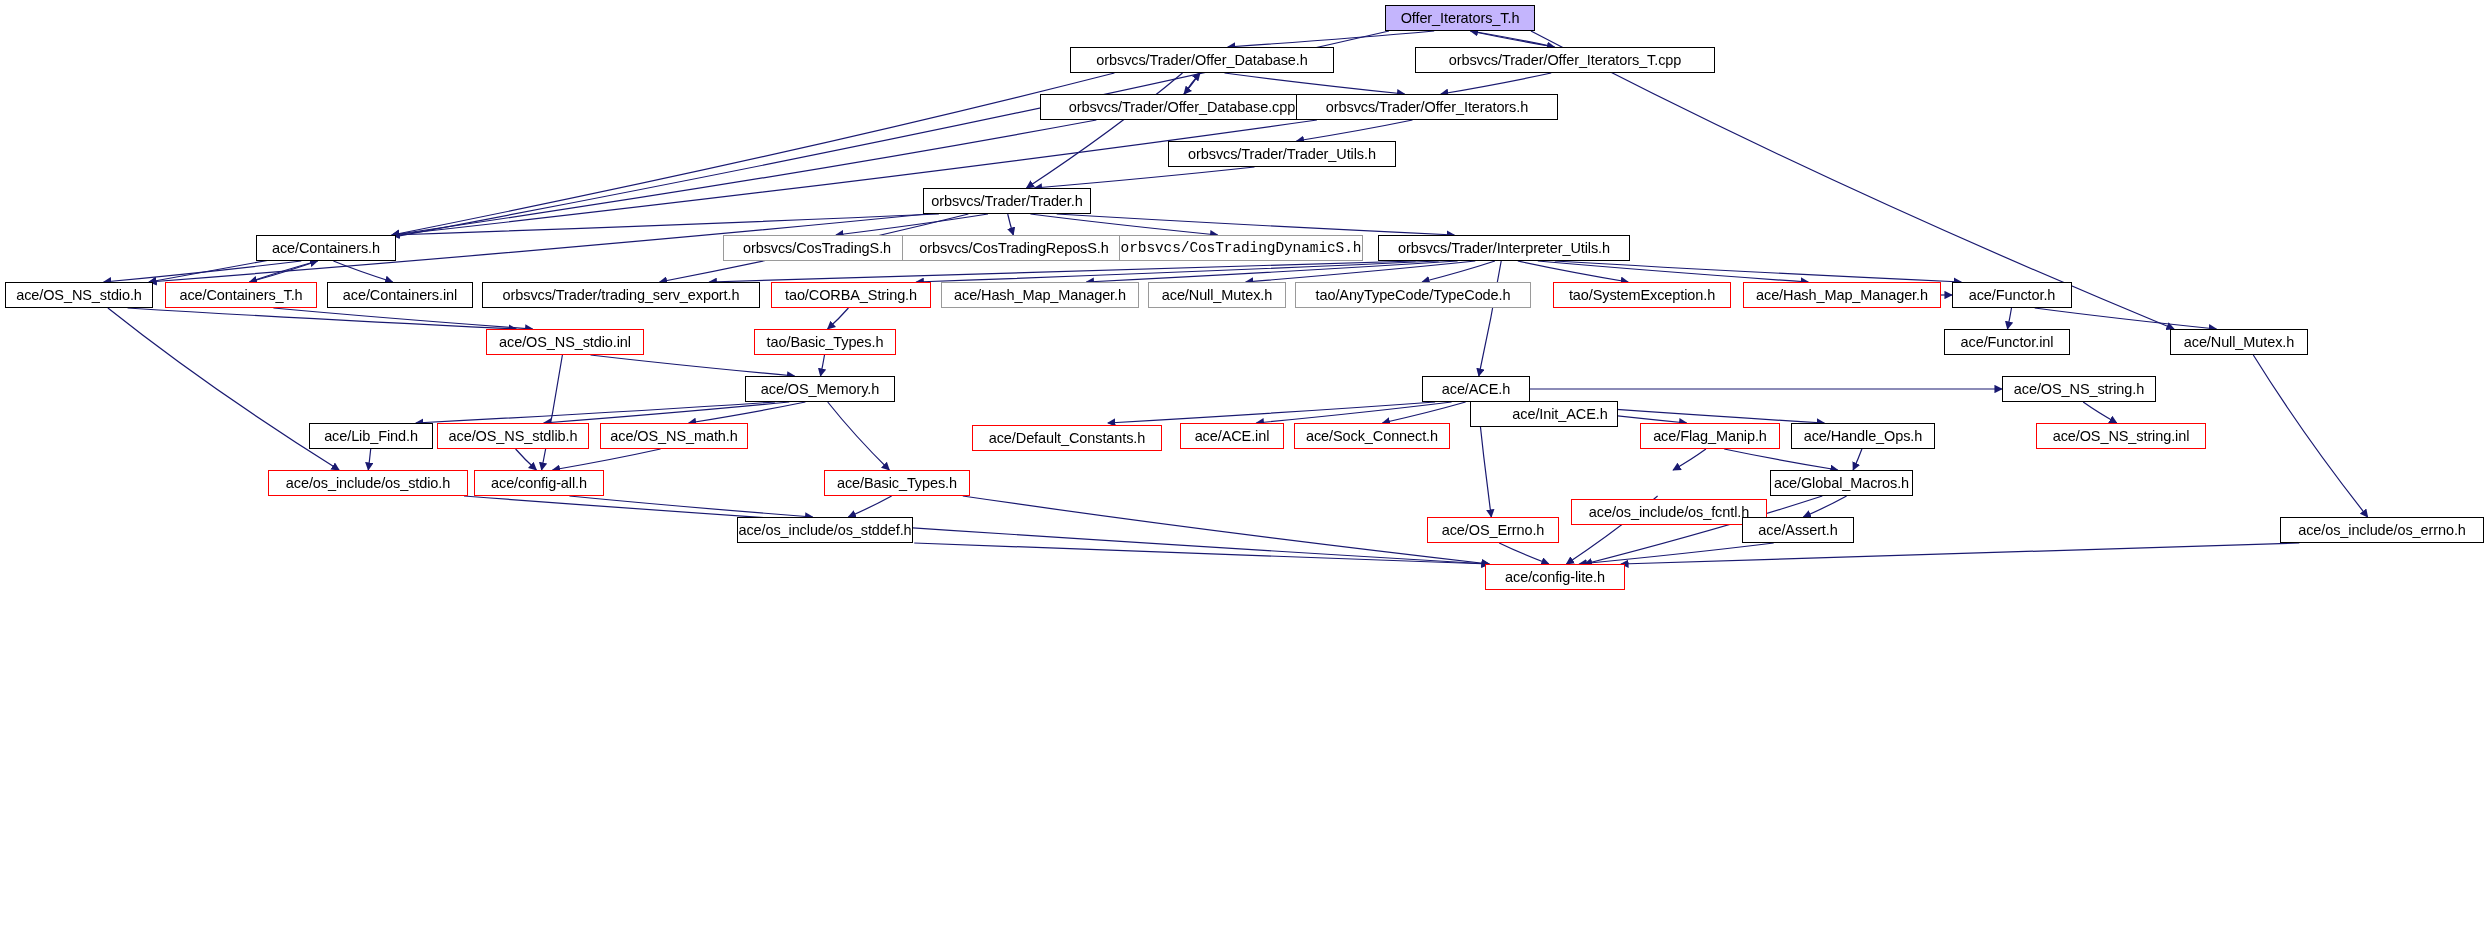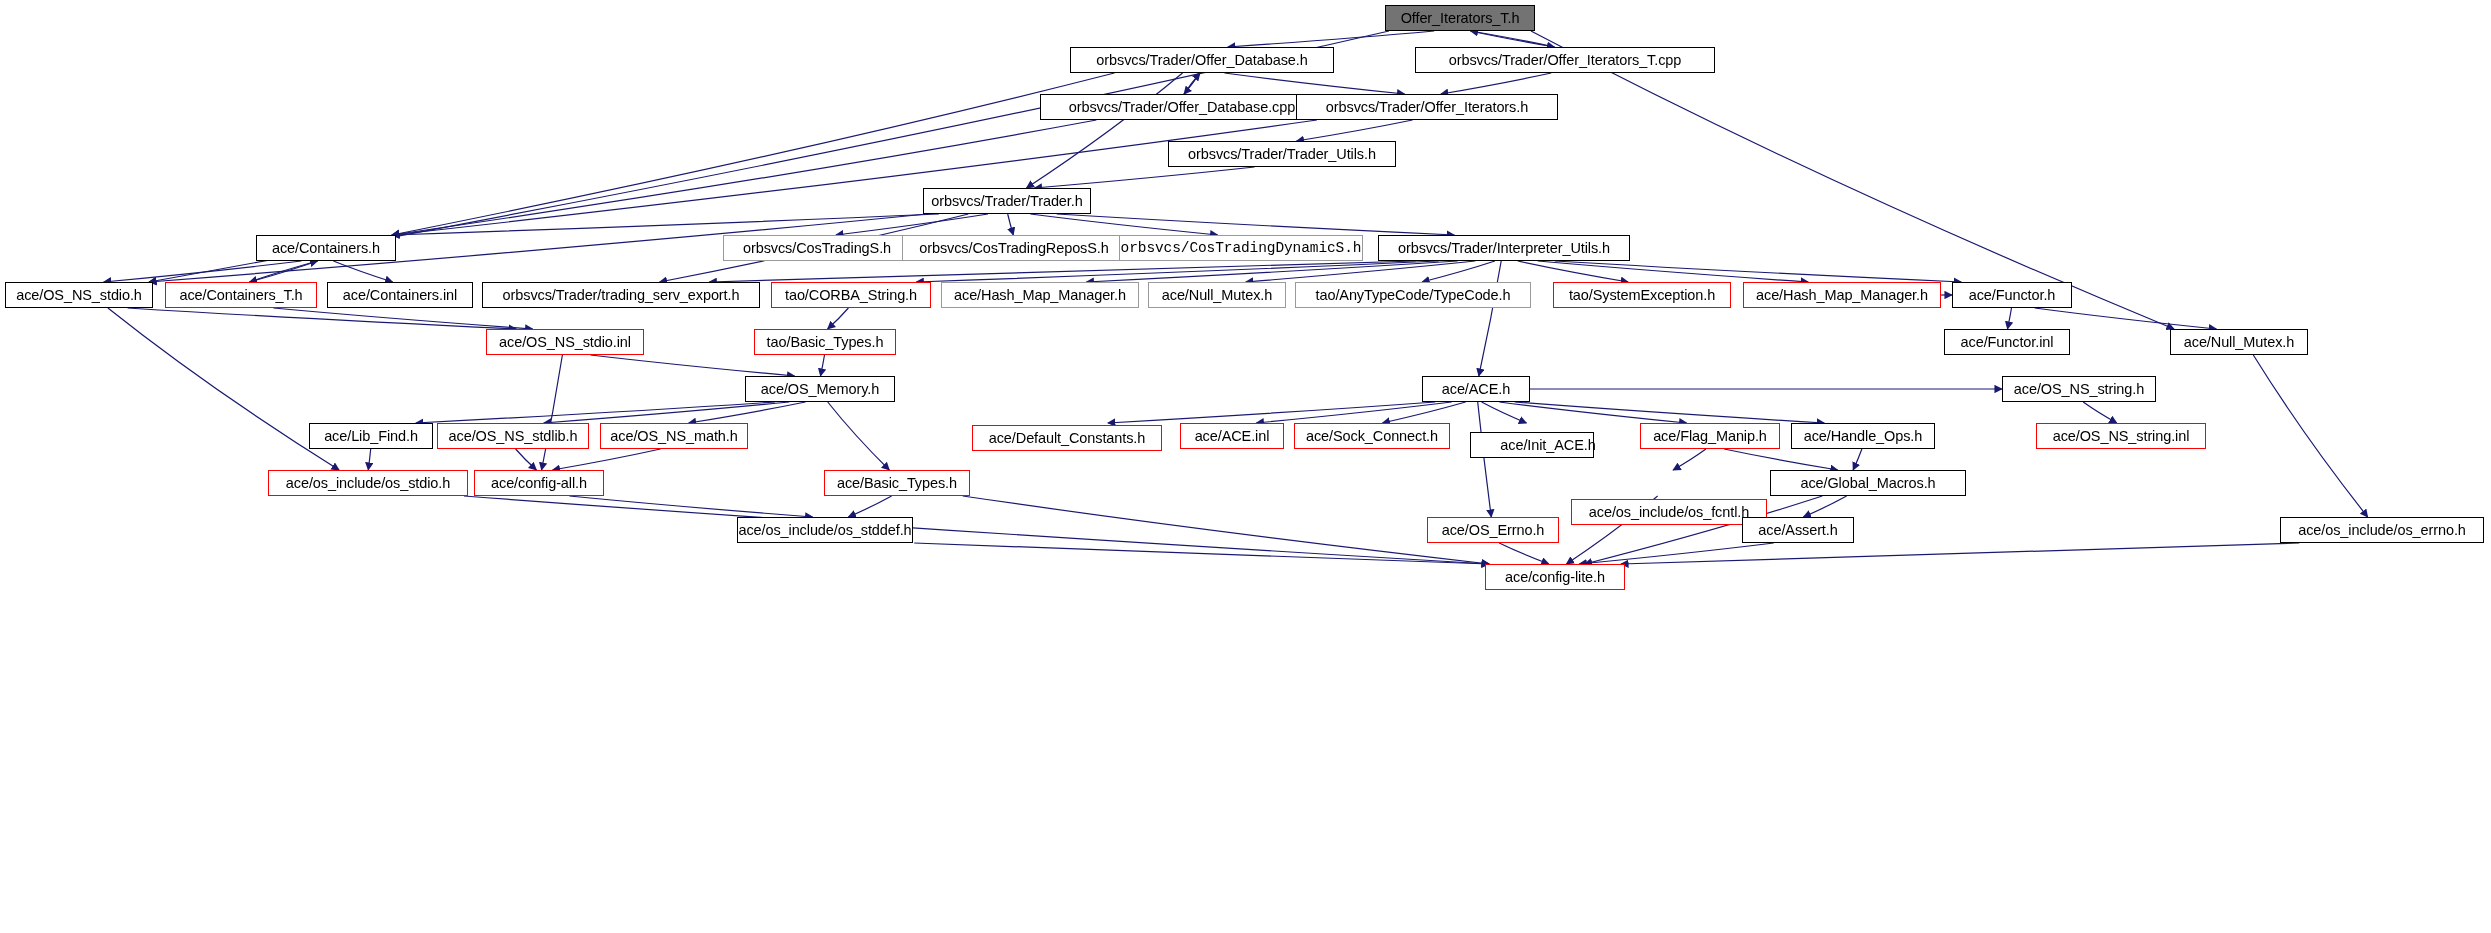--- a/index.html
+++ b/index.html
@@ -41,21 +41,21 @@
     padding: 0 7px;
     letter-spacing: -0.1px;
   }
   .node.red {
     border-color: #ff0000;
   }
   .node.gray {
     border-color: #9a9a9a;
   }
   .node.root {
-    background: #737373;
+    background: #c4b5fd;
     border-color: #000000;
   }
   .node-label {
     display: block;
   }
 </style>
 </head>
 <body>
 
 <div id="graph-canvas">
@@ -246,21 +246,21 @@
       </div>
       <div class="node red" style="left: 972px; top: 425px; width: 190px;">
         <span class="node-label">ace/Default_Constants.h</span>
       </div>
       <div class="node red" style="left: 1180px; top: 423px; width: 104px;">
         <span class="node-label">ace/ACE.inl</span>
       </div>
       <div class="node red" style="left: 1294px; top: 423px; width: 156px;">
         <span class="node-label">ace/Sock_Connect.h</span>
       </div>
-      <div class="node" style="left: 1470px; top: 432px; width: 124px; padding-left: 39px;">
+      <div class="node" style="left: 1470px; top: 401px; width: 148px; padding-left: 39px;">
         <span class="node-label">ace/Init_ACE.h</span>
       </div>
       <div class="node red" style="left: 1640px; top: 423px; width: 140px;">
         <span class="node-label">ace/Flag_Manip.h</span>
       </div>
       <div class="node" style="left: 1791px; top: 423px; width: 144px;">
         <span class="node-label">ace/Handle_Ops.h</span>
       </div>
       <div class="node red" style="left: 2036px; top: 423px; width: 170px;">
         <span class="node-label">ace/OS_NS_string.inl</span>
@@ -270,21 +270,21 @@
       </div>
       <div class="node red" style="left: 474px; top: 470px; width: 130px;">
         <span class="node-label">ace/config-all.h</span>
       </div>
       <div class="node red" style="left: 824px; top: 470px; width: 146px;">
         <span class="node-label">ace/Basic_Types.h</span>
       </div>
       <div class="node red" style="left: 1571px; top: 470px; width: 196px; margin-top: 29px;">
         <span class="node-label">ace/os_include/os_fcntl.h</span>
       </div>
-      <div class="node" style="left: 1770px; top: 470px; width: 196px; align-items: center;">
+      <div class="node" style="left: 1770px; top: 470px; width: 143px; align-items: center;">
         <span class="node-label">ace/Global_Macros.h</span>
       </div>
       <div class="node" style="left: 737px; top: 517px; width: 176px;">
         <span class="node-label">ace/os_include/os_stddef.h</span>
       </div>
       <div class="node red" style="left: 1427px; top: 517px; width: 132px;">
         <span class="node-label">ace/OS_Errno.h</span>
       </div>
       <div class="node" style="left: 1742px; top: 517px; width: 112px;">
         <span class="node-label">ace/Assert.h</span>

